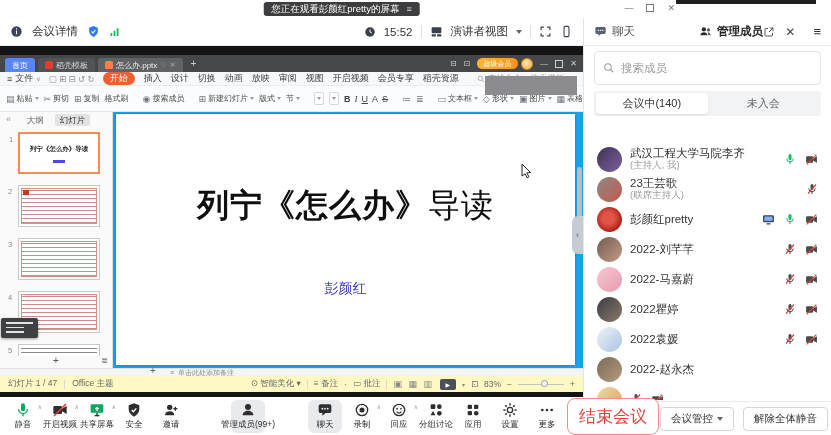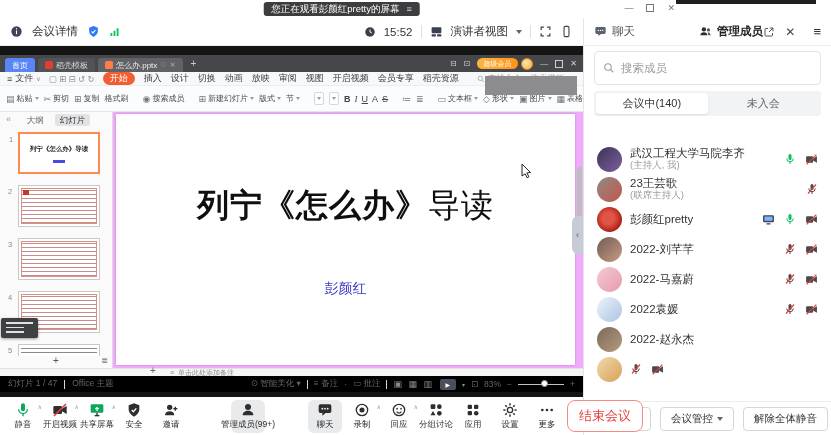--- a/index.html
+++ b/index.html
@@ -92,35 +92,35 @@
   .t-text.dark { border:none;
     background:repeating-linear-gradient(180deg, rgba(40,40,40,0) 0 1px, rgba(40,40,40,.55) 1px 2px, rgba(40,40,40,0) 2px 4px); }
   .thumb-tooltip { position:absolute; left:1px; top:206px; width:37px; height:20px; background:#3f4042; border-radius:2px; box-shadow:0 1px 3px rgba(0,0,0,.4); z-index:5; }
   .thumb-tooltip .tl { margin:4px 5px 0; height:1.5px; background:rgba(255,255,255,.85); }
   .thumb-tooltip .tl + .tl { margin-top:3px; width:18px; }
   .thumbs-footer { position:absolute; left:0; right:0; bottom:0; height:12px; background:#fafafa; }
   .tf-add { position:absolute; left:50%; transform:translateX(-50%); top:-1px; font-size:10px; color:#555; }
   .tf-view { position:absolute; right:4px; top:0; font-size:8px; color:#777; }
 
   
-  .canvas { flex:1; background:#f0abfc; position:relative; }
+  .canvas { flex:1; background:#0ea5e9; position:relative; }
   .slide { position:absolute; left:3px; right:8px; top:2px; bottom:3px; background:#fff; box-shadow:0 0 2px rgba(0,0,0,.25); }
   .slide-title { position:absolute; left:0; right:0; top:28%; text-align:center; font-family:"Liberation Serif","DejaVu Serif",serif;
     font-size:32px; color:#0f0f0f; letter-spacing:1px; white-space:nowrap; }
   .slide-title .tmain { font-weight:bold; }
   .slide-title .tsuf { font-weight:normal; }
   .slide-author { position:absolute; left:0; right:0; top:66%; text-align:center; font-size:14px; color:#3a3ac8; font-family:"Liberation Serif","DejaVu Serif",serif; }
   .cursor { position:absolute; left:405px; top:50px; }
   .canvas-scroll { position:absolute; right:1px; top:55px; width:5px; height:75px; background:#bdbdbd; border-radius:3px; }
 
   .notes-row { position:relative; height:8px; background:#f5f5f6; border-top:1px solid #e2e2e2; font-size:7px; color:#8a8a8a; line-height:8px; }
   .nr-add { position:absolute; left:150px; top:-2px; font-size:10px; color:#666; }
   .nr-hint { position:absolute; left:170px; top:0; display:flex; gap:4px; align-items:center; }
 
-  .wps-statusbar { height:16px; background:#000000; display:flex; align-items:center; font-size:8.5px; color:#666; padding:0 8px; gap:7px; white-space:nowrap; }
+  .wps-statusbar { height:16px; background:#fef9c3; display:flex; align-items:center; font-size:8.5px; color:#666; padding:0 8px; gap:7px; white-space:nowrap; }
   .sdiv { width:1px; height:9px; background:#d8d8d8; }
   .sb-right { margin-left:auto; display:flex; align-items:center; gap:6px; }
   .view-glyphs { letter-spacing:2px; color:#888; font-size:9px; }
   .play-pill { width:16px; height:11px; background:#4a5058; border-radius:2px; color:#fff; font-size:6px; display:flex; align-items:center; justify-content:center; }
   .slider { position:relative; width:46px; height:1px; background:#c2c2c2; }
   .slider .knob { position:absolute; left:50%; top:-3.5px; width:7px; height:7px; border-radius:50%; background:#fdfdfd; border:1px solid #9a9a9a; }
 
   
   .collapse-handle { position:absolute; left:572px; top:216px; width:11px; height:38px; background:#c7ccd4; border-radius:6px 0 0 6px;
     display:flex; align-items:center; justify-content:center; font-size:9px; color:#4e5662; z-index:40; }
@@ -143,21 +143,21 @@
     display:flex; align-items:center; justify-content:center; gap:9px; }
   .pf-btn { height:24px; padding:0 10px; border:1px solid #d6d6d6; border-radius:4px; background:#fff; font-size:10.5px; color:#333;
     display:flex; align-items:center; gap:4px; font-family:inherit; }
 
   
   .bottom-bar { position:absolute; left:0; top:397px; width:583px; height:38px; background:#fff; display:flex; align-items:center; gap:3px; padding:0 6px; }
   .bb-item { position:relative; display:flex; flex-direction:column; align-items:center; justify-content:center; gap:1px; padding:2px 4px; min-width:34px; border-radius:6px; }
   .bb-item.active { background:#e9eaec;margin-left:40px; }
   .bb-label { font-size:8.5px; color:#2c2c2c; white-space:nowrap; }
   .chev { position:absolute; right:-2px; top:3px; font-size:6px; color:#9a9a9a; }
-  .end-btn { margin-left:auto; margin-right:4px; border:1px solid #f78a82; color:#e84040; background:#fff; border-radius:8px; padding:6px 11px; font-size:13px; font-family:inherit; white-space:nowrap; }
+  .end-btn { margin-left:auto; margin-right:4px; border:1px solid #f78a82; color:#e84040; background:#fff; border-radius:8px; padding:6px 11px; font-size:17px; font-family:inherit; white-space:nowrap; }
 
   svg { display:block; }
 </style>
 </head>
 <body>
 
 <div class="screen">
 
   <div class="os-titlebar">
     <div class="top-dark-strip"></div>
@@ -584,20 +584,39 @@
               <line x1="4" y1="21" x2="20" y2="3" stroke="#e23e3e" stroke-width="2.4"></line>
             </svg>
           <svg width="13" height="13" viewBox="0 0 24 24">
               <rect x="2" y="6" width="13" height="12" rx="2" fill="#4a4a4a"></rect>
               <path d="M15 10l7-4v12l-7-4z" fill="#4a4a4a"></path>
               <line x1="3" y1="21" x2="21" y2="3" stroke="#e23e3e" stroke-width="2.4"></line>
             </svg>
         </div>
       </div>
 
+      <div class="member">
+        <span class="avatar" style="background:linear-gradient(135deg,#3c3c44,#8a7a66)"></span>
+        <div class="m-info">
+            <div class="m-name">2022瞿婷</div>
+          </div>
+        <div class="m-icons">
+          <svg width="12" height="12" viewBox="0 0 24 24">
+              <rect x="9" y="2" width="6" height="12" rx="3" fill="#4a4a4a"></rect>
+              <path d="M5.5 11a6.5 6.5 0 0 0 13 0" fill="none" stroke="#4a4a4a" stroke-width="2"></path>
+              <line x1="12" y1="17.5" x2="12" y2="22" stroke="#4a4a4a" stroke-width="2"></line>
+              <line x1="4" y1="21" x2="20" y2="3" stroke="#e23e3e" stroke-width="2.4"></line>
+            </svg>
+          <svg width="13" height="13" viewBox="0 0 24 24">
+              <rect x="2" y="6" width="13" height="12" rx="2" fill="#4a4a4a"></rect>
+              <path d="M15 10l7-4v12l-7-4z" fill="#4a4a4a"></path>
+              <line x1="3" y1="21" x2="21" y2="3" stroke="#e23e3e" stroke-width="2.4"></line>
+            </svg>
+        </div>
+      </div>
 
       <div class="member">
         <span class="avatar" style="background:linear-gradient(135deg,#eef3f8,#aac4e4)"></span>
         <div class="m-info">
             <div class="m-name">2022袁媛</div>
           </div>
         <div class="m-icons">
           <svg width="12" height="12" viewBox="0 0 24 24">
               <rect x="9" y="2" width="6" height="12" rx="3" fill="#4a4a4a"></rect>
               <path d="M5.5 11a6.5 6.5 0 0 0 13 0" fill="none" stroke="#4a4a4a" stroke-width="2"></path>

